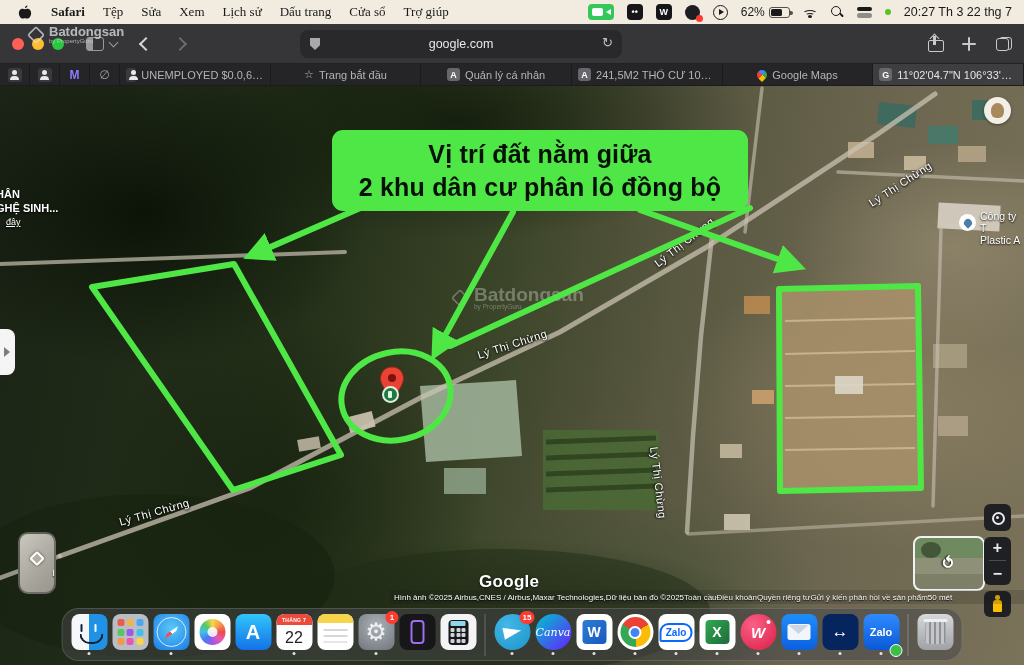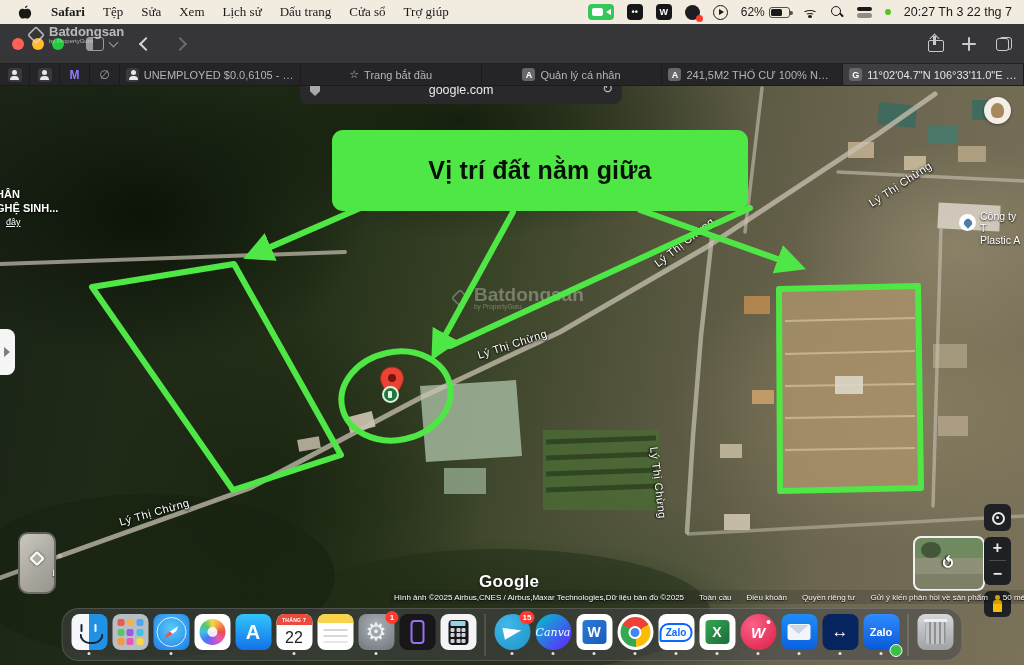--- a/index.html
+++ b/index.html
@@ -45,21 +45,21 @@
   .toolbar { position:absolute; top:24px; left:0; right:0; height:40px; background:#363638;
     display:flex; align-items:center; padding:0 12px; z-index:30; border-bottom:1px solid #222; }
   .tl { width:12px; height:12px; border-radius:50%; margin-right:8px; }
   .tl.red{background:#ff5f57}.tl.yellow{background:#febc2e}.tl.green{background:#28c840}
   .sidebar-ic { width:18px; height:14px; border:1.5px solid #9a9a9e; border-radius:3px; margin:0 4px 0 14px; position:relative; }
   .sidebar-ic::before{content:"";position:absolute;left:0;top:0;bottom:0;width:6px;background:#9a9a9e;border-radius:1px 0 0 1px;}
   .chev-down { width:7px; height:7px; border-right:1.6px solid #9a9a9e; border-bottom:1.6px solid #9a9a9e; transform:rotate(45deg); margin:-3px 10px 0 2px; }
   .nav-arrow { width:10px; height:10px; border-left:2px solid #d8d8da; border-bottom:2px solid #d8d8da; transform:rotate(45deg); margin:0 10px 0 14px; }
   .nav-arrow.fwd { transform:rotate(225deg); border-color:#6b6b6e; }
   .addr { position:absolute; left:300px; width:322px; top:6px; height:28px; background:#29292b; border-radius:8px;
-    display:flex; align-items:center; justify-content:center; color:#e8e8ea; font-size:12.5px;margin-top:46px; }
+    display:flex; align-items:center; justify-content:center; color:#e8e8ea; font-size:12.5px; }
   .shield { position:absolute; left:10px; top:8px; width:10px; height:12px; background:#a9a9ad;
     clip-path:polygon(0 0,100% 0,100% 60%,50% 100%,0 60%); }
   .reload { position:absolute; right:9px; top:5px; color:#bdbdc1; font-size:13px; }
   .tb-right { position:absolute; right:12px; display:flex; align-items:center; gap:20px; }
   .share-ic { width:14px; height:16px; position:relative; }
   .share-ic::before { content:""; position:absolute; left:0; bottom:0; width:14px; height:10px; border:1.6px solid #c9c9cd; border-radius:2px; }
   .share-ic::after { content:""; position:absolute; left:5.2px; top:0; width:3px; height:9px; background:#c9c9cd; }
   .share-ic i { position:absolute; left:3px; top:-1px; width:7px; height:7px; border-left:1.6px solid #c9c9cd; border-top:1.6px solid #c9c9cd; transform:rotate(45deg); }
   .plus-ic { width:14px; height:14px; position:relative; }
   .plus-ic::before,.plus-ic::after{content:"";position:absolute;background:#c9c9cd;border-radius:1px;}
@@ -156,21 +156,21 @@
   .sv-thumb { position:absolute; left:913px; top:450px; width:72px; height:55px; border-radius:8px; border:2px solid #f1f1f1;
     overflow:hidden; z-index:7; background:linear-gradient(#6f8a5e 0 40%, #8e9177 40% 70%, #7d8066 70%); }
   .sv-thumb::before { content:""; position:absolute; left:6px; top:4px; width:20px; height:16px; background:#44563a; border-radius:50%; }
   .sv-thumb::after { content:"⟲"; position:absolute; left:26px; top:14px; color:#fff; font-size:16px; font-weight:bold; transform:rotate(90deg); text-shadow:0 1px 2px #000; }
   .avatar { position:absolute; left:984px; top:11px; width:27px; height:27px; background:#f3efe6; border-radius:50%; z-index:8;
     box-shadow:0 1px 3px rgba(0,0,0,.4); overflow:hidden; }
   .avatar::after { content:""; position:absolute; left:7px; top:6px; width:13px; height:15px; background:#a8895c; border-radius:50% 50% 40% 40%; }
 
   .google-logo { position:absolute; left:479px; top:486px; color:#ffffff; font-size:17px; font-weight:600; letter-spacing:.3px;
     text-shadow:0 1px 3px rgba(0,0,0,.7); z-index:8; }
-  .attrib { position:absolute; left:390px; right:0; top:504px; height:14px; display:flex; align-items:center; gap:15px;
+  .attrib { position:absolute; left:390px; right:0; top:504px; height:14px; display:flex; align-items:center; 
     color:#fff; font-size:8px; text-shadow:0 1px 1px #000; z-index:8; background:rgba(20,20,20,.18); padding:0 4px; white-space:nowrap; }
   .attrib .lnk { opacity:.95; }
   .scalebar { display:flex; align-items:center; gap:4px; }
 
   
   .dock { position:absolute; left:50%; bottom:4px; transform:translateX(-50%); height:53px;
     background:rgba(70,70,74,.52); border:1px solid rgba(255,255,255,.14); border-radius:17px;
     display:flex; align-items:flex-start; gap:4px; padding:5px 8px; z-index:60; }
   .ditem { position:relative; width:37px; display:flex; flex-direction:column; align-items:center; }
   .dicon { width:36px; height:36px; border-radius:8px; position:relative; overflow:hidden; }
@@ -333,20 +333,24 @@
       <span class="lbl">Trang bắt đầu</span>
     </div>
     <div class="tab">
       <span class="badge-sq">A</span>
       <span class="lbl">Quản lý cá nhân</span>
     </div>
     <div class="tab">
       <span class="badge-sq">A</span>
       <span class="lbl">241,5M2 THỔ CƯ 100% NỞ HẬ…</span>
     </div>
+    <div class="tab">
+      <span class="maps-pin-ic"></span>
+      <span class="lbl">Google Maps</span>
+    </div>
     <div class="tab active">
       <span class="badge-sq">G</span>
       <span class="lbl">11°02'04.7"N 106°33'11.0"E -…</span>
     </div>
   </div>
 
   <div class="map">
     <div class="map-base"></div>
     <div class="map-texture"></div>
 
@@ -436,20 +440,21 @@
         <ellipse cx="396" cy="310" rx="55" ry="44" transform="rotate(-12 396 310)"></ellipse>
         <line x1="365" y1="120" x2="252" y2="169" marker-end="url(#ah)"></line>
         <line x1="513" y1="126" x2="436" y2="266" marker-end="url(#ah)"></line>
         <line x1="750" y1="122" x2="450" y2="260"></line>
         <line x1="640" y1="124" x2="797" y2="180" marker-end="url(#ah)"></line>
       </g>
     </svg>
 
     <div class="anno-box">
       <div>Vị trí đất nằm giữa</div>
+      <div>2 khu dân cư phân lô đồng bộ</div>
     </div>
 
     <svg class="pin-svg" width="26" height="34" viewBox="0 0 26 34">
       <path d="M13,1 C6.4,1 1.5,6 1.5,12.5 C1.5,20.5 13,32.5 13,32.5 S24.5,20.5 24.5,12.5 C24.5,6 19.6,1 13,1 Z" fill="#ea4335" stroke="#9c271a" stroke-width="1"></path>
       <circle cx="13" cy="12" r="4" fill="#7b120b"></circle>
     </svg>
     <span class="green-poi"></span>
 
     <div class="layers-tile">
       <span class="ic"></span>

